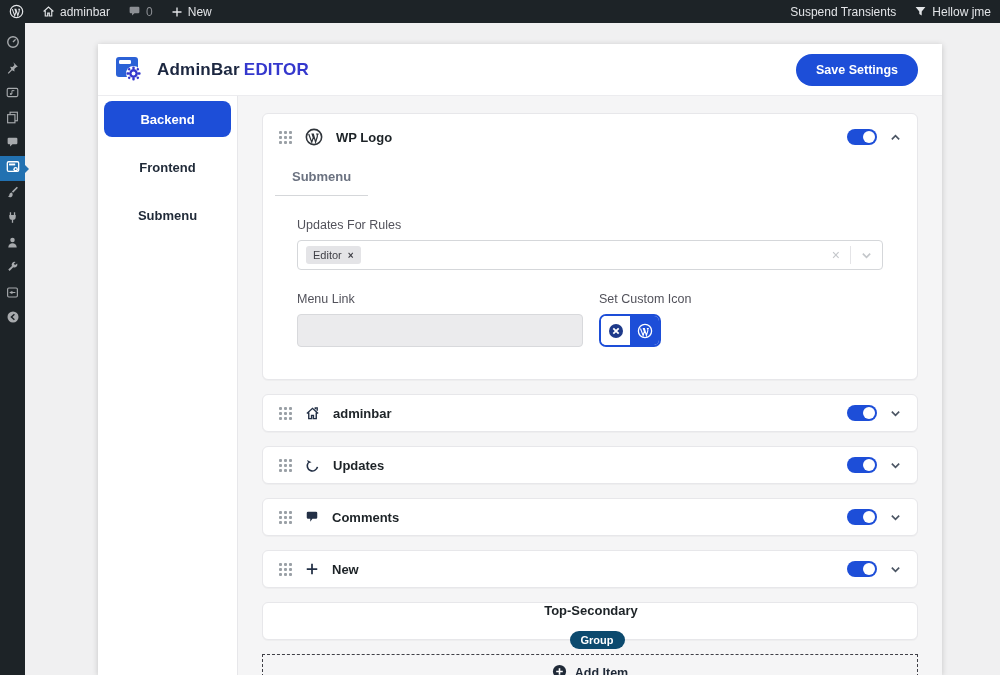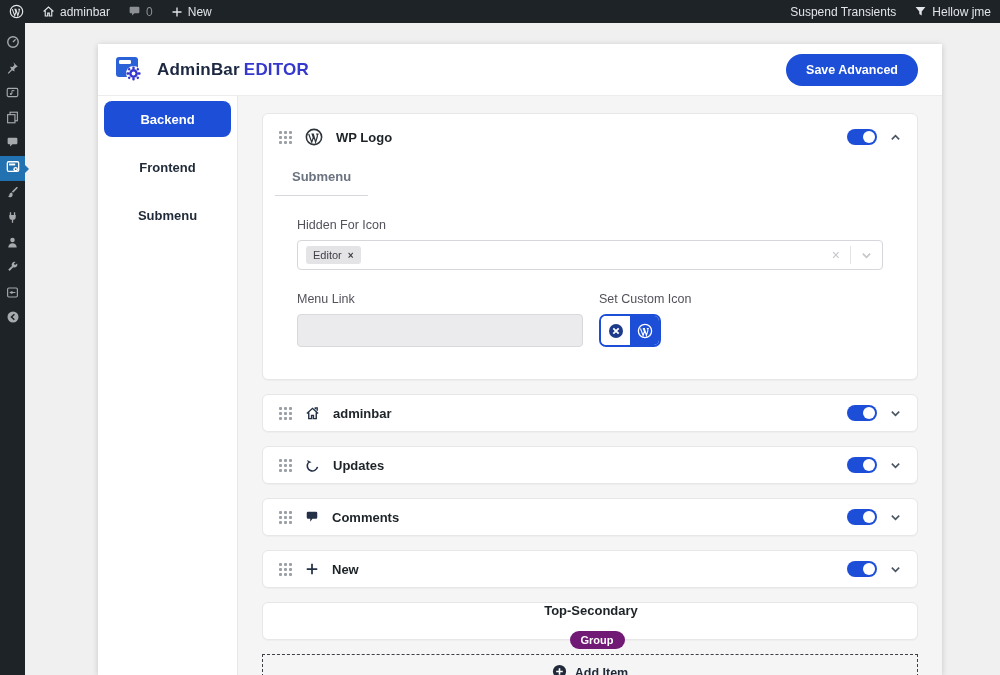--- a/index.html
+++ b/index.html
@@ -86,21 +86,21 @@
   .fields-row { display:flex; margin-top:22px; gap:16px; }
   .ml-col { width:286px; }
   .text-input { width:100%; height:33px; background:#ebebed; border:1px solid #d8d9dc;
     border-radius:4px; font-family:inherit; font-size:13px; padding:0 8px; color:#1d2327; }
   .icon-group { display:flex; border:2px solid #1d4ed8; border-radius:7px;
     overflow:hidden; width:fit-content; background:#fff; }
   .icon-btn { width:29px; height:29px; display:flex; align-items:center;
     justify-content:center; cursor:pointer; background:#fff; }
   .icon-btn.selected { background:#1d4ed8; }
 
-  .badge { background:#701a75; color:#fff; font-size:11px; font-weight:700;
+  .badge { background:#0c4a6e; color:#fff; font-size:11px; font-weight:700;
     border-radius:999px; padding:3px 11px; margin-left:12px; }
 
   .add-item { height:38px; border:1.5px dashed #3f3f46; display:flex; gap:8px;
     align-items:center; justify-content:center; cursor:pointer; background:transparent; }
   .add-item-label { font-size:12.5px; font-weight:700; color:#1f2937; }
 </style>
 </head>
 <body>
 
 <div class="topbar">
@@ -250,21 +250,21 @@
             <rect x="14" y="22.6" width="2.4" height="2.4" rx="1" transform="rotate(45 15.2 23.8)"></rect>
             <rect x="22.6" y="22.6" width="2.4" height="2.4" rx="1" transform="rotate(45 23.8 23.8)"></rect>
           </g>
           <circle cx="19.5" cy="19.5" r="1.9" fill="#ffffff"></circle>
         </svg>
       </span>
       <span class="brand-text">
         <span class="brand-name">AdminBar</span><span class="brand-suffix">EDITOR</span>
       </span>
     </div>
-    <button class="save-btn">Save Advanced</button>
+    <button class="save-btn">Save Settings</button>
   </div>
 
   <div class="panel-body">
     <div class="nav-col">
       <div class="nav-pill active">Backend</div>
       <div class="nav-pill">Frontend</div>
       <div class="nav-pill">Submenu</div>
     </div>
 
     <div class="content-col">
@@ -298,21 +298,21 @@
                 <path d="M2 8l4-4 4 4" fill="none" stroke="currentColor" stroke-width="1.8"></path>
               </svg>
           </span>
         </div>
 
         <div class="tabs">
           <div class="tab">Submenu</div>
         </div>
 
         <div class="card-content">
-          <div class="field-label">Hidden For Icon</div>
+          <div class="field-label">Updates For Rules</div>
           <div class="multiselect">
             <span class="ms-tag">
               <span>Editor</span>
               <span class="tag-x">×</span>
             </span>
             <span class="spacer"></span>
             <span class="ms-clear">×</span>
             <span class="ms-divider"></span>
             <span class="ms-caret">
               <svg width="11" height="11" viewBox="0 0 12 12">

